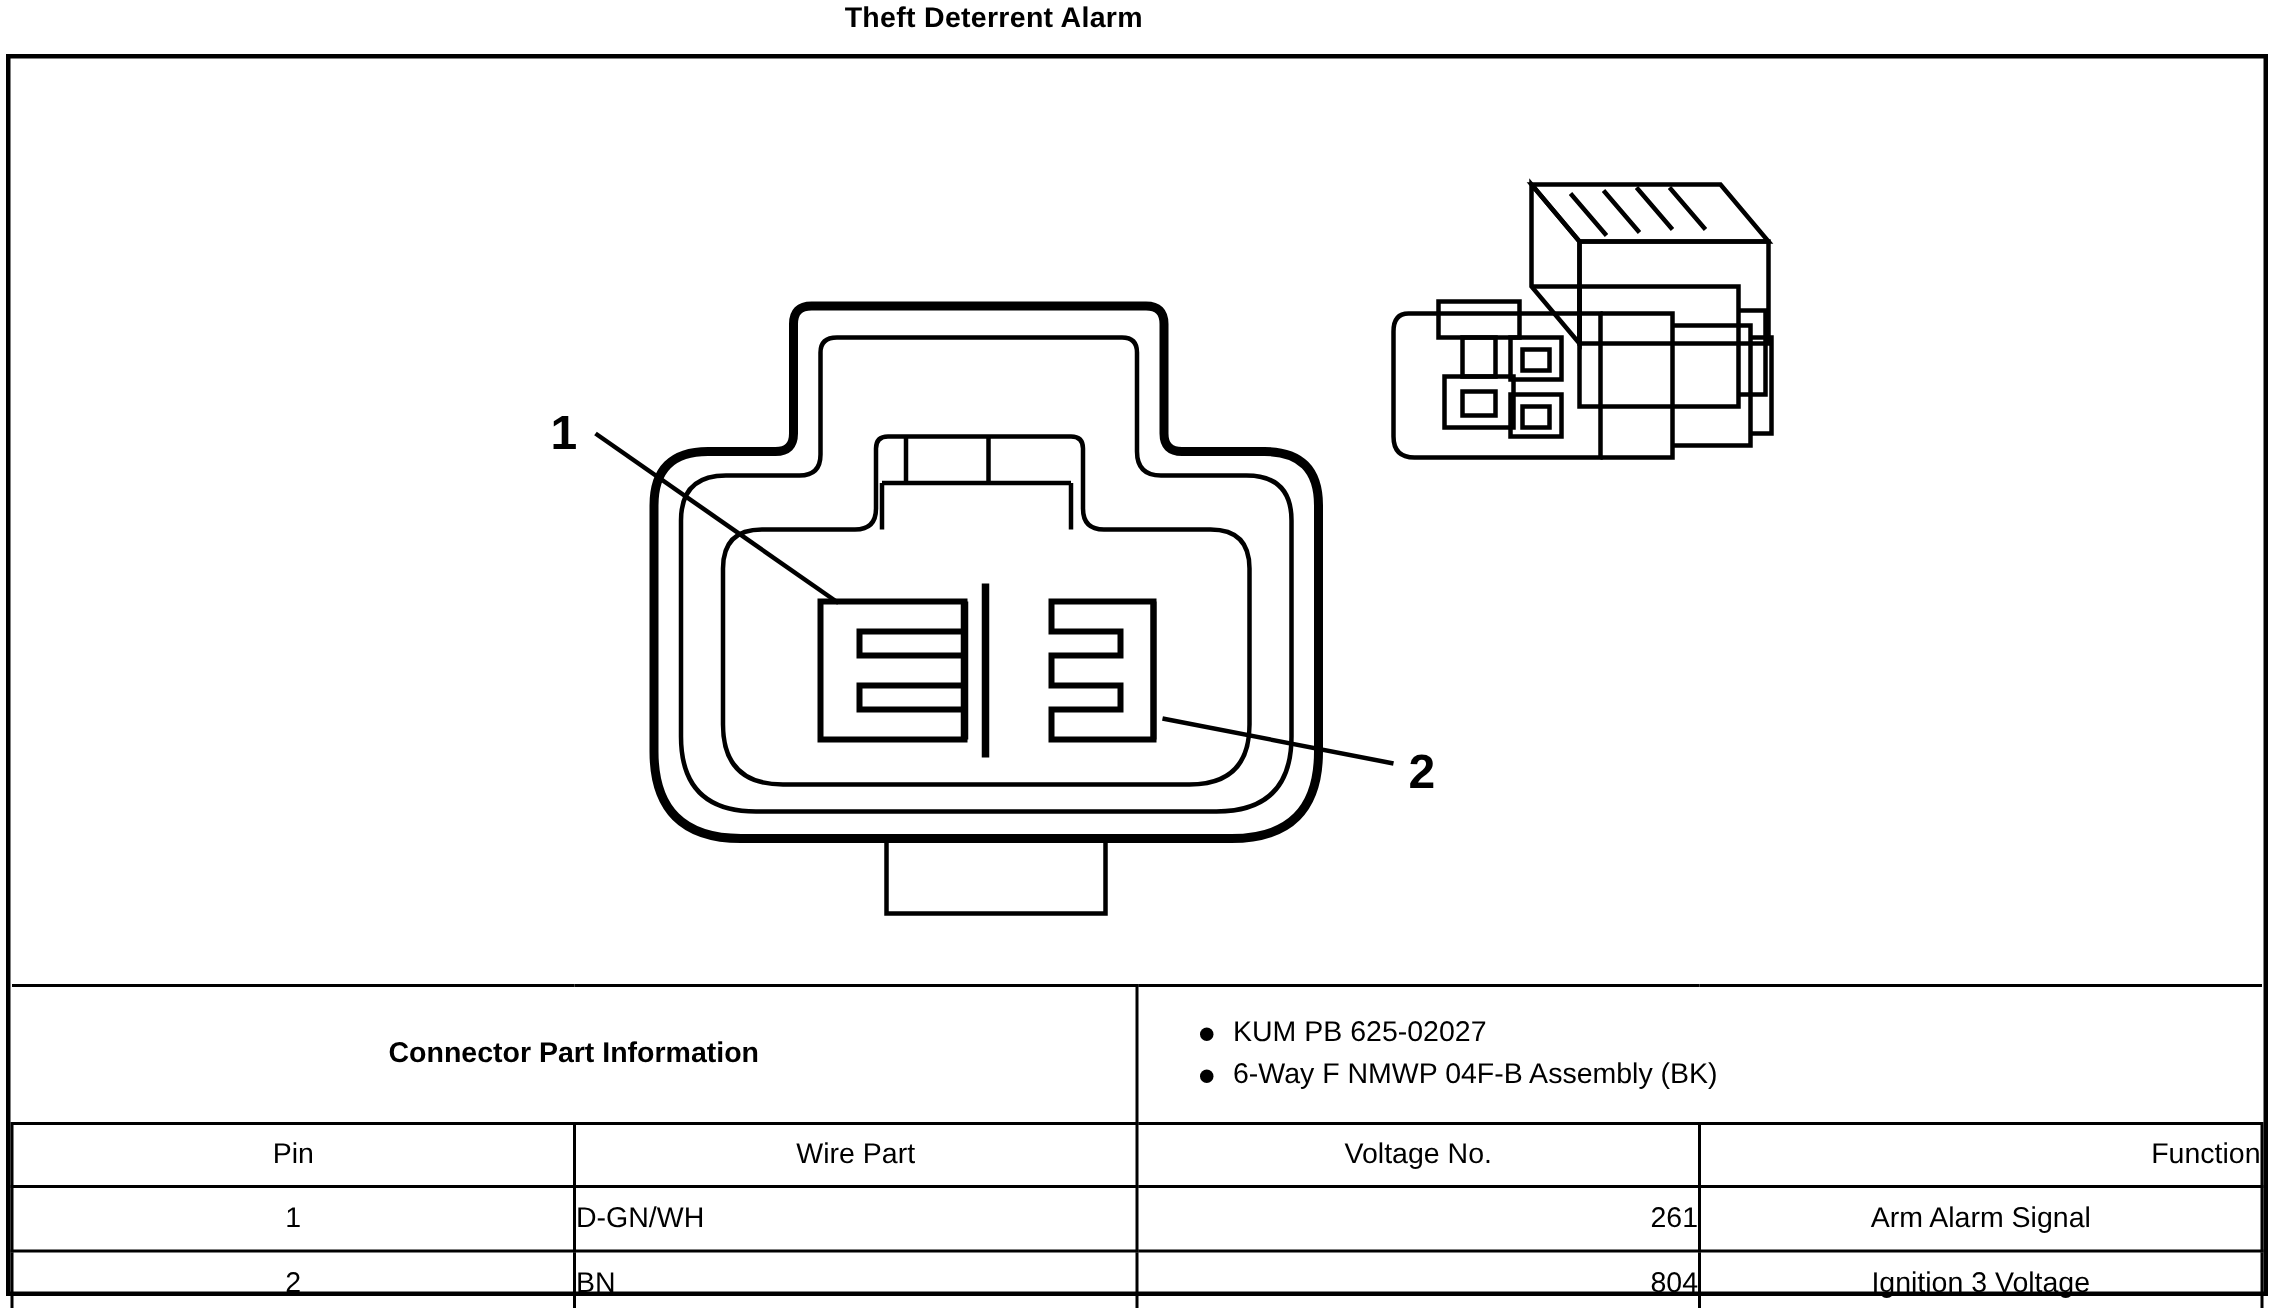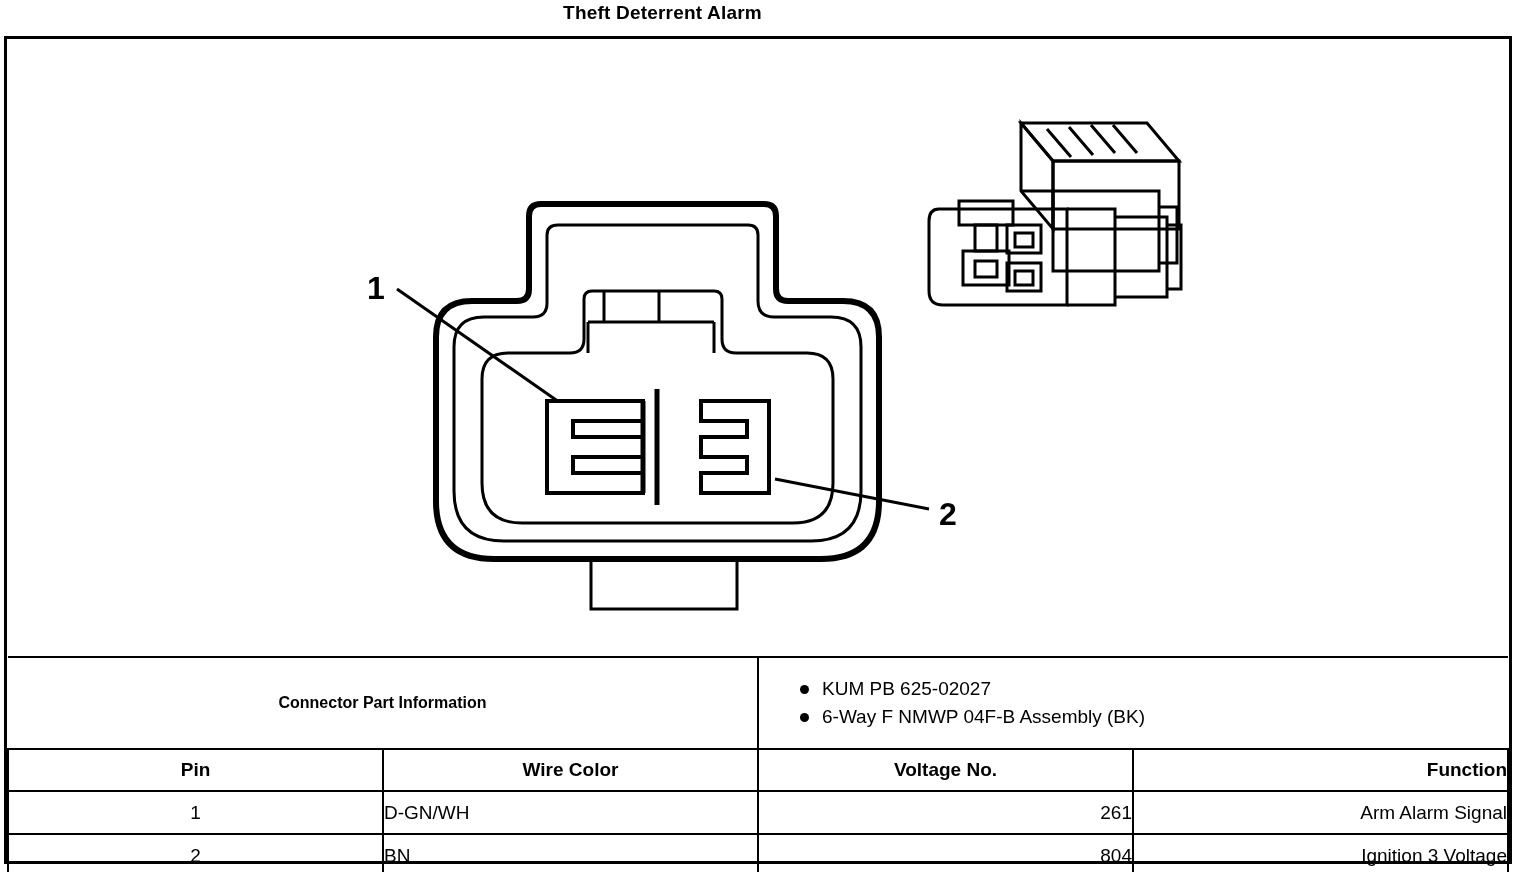--- a/index.html
+++ b/index.html
@@ -56,21 +56,21 @@
   }
   .info-table td, .info-table th {
     border: 2px solid #000;
     font-size: 18px;
     padding: 0;
     vertical-align: middle;
   }
   .info-table .cpi-label {
     text-align: center;
     font-weight: bold;
-    font-size: 16px;
+    font-size: 19px;
     height: 68px;
     border-left: none;
   }
   .info-table .cpi-list {
     padding: 6px 0 6px 22px;
     border-right: none;
   }
   .cpi-list ul {
     margin: 11px;
     padding: 0;
@@ -86,33 +86,33 @@
     content: "";
     position: absolute;
     left: 8px;
     top: 10px;
     width: 9px;
     height: 9px;
     border-radius: 50%;
     background: #000;
   }
   .info-table th {
-    font-weight: bold;
+    font-weight: normal;
     font-size: 19px;
     height: 40px;
     text-align: center;
   }
   .info-table td.cell {
     height: 41px;
     font-size: 19px;
   }
   .c-pin  { width: 148px; text-align: center; border-left: none; }
   .c-wire { width: 388px; text-align: left; }
   .c-ckt  { width: 390px; text-align: right; }
-  .c-fn   { text-align: right; padding-left: 10px; border-right: none; }
+  .c-fn   { text-align: center; padding-left: 10px; border-right: none; }
   .info-table tr:last-child td { border-bottom: none; }
 </style>
 </head>
 <body>
 
 <div id="page">
 
   <div class="title">Theft Deterrent Alarm</div>
 
   <div class="frame">
@@ -263,21 +263,21 @@
         <td class="cpi-label" colspan="2">Connector Part Information</td>
         <td class="cpi-list" colspan="2">
           <ul>
             <li>KUM PB 625-02027</li>
             <li>6-Way F NMWP 04F-B Assembly (BK)</li>
           </ul>
         </td>
       </tr>
       <tr>
         <th class="c-pin">Pin</th>
-        <th class="c-wire">Wire Color</th>
+        <th class="c-wire">Wire Part</th>
         <th class="c-ckt">Voltage No.</th>
         <th class="c-fn" style="text-align:right;">Function</th>
       </tr>
       <tr>
         <td class="cell c-pin">1</td>
         <td class="cell c-wire">D-GN/WH</td>
         <td class="cell c-ckt">261</td>
         <td class="cell c-fn">Arm Alarm Signal</td>
       </tr>
       <tr>

